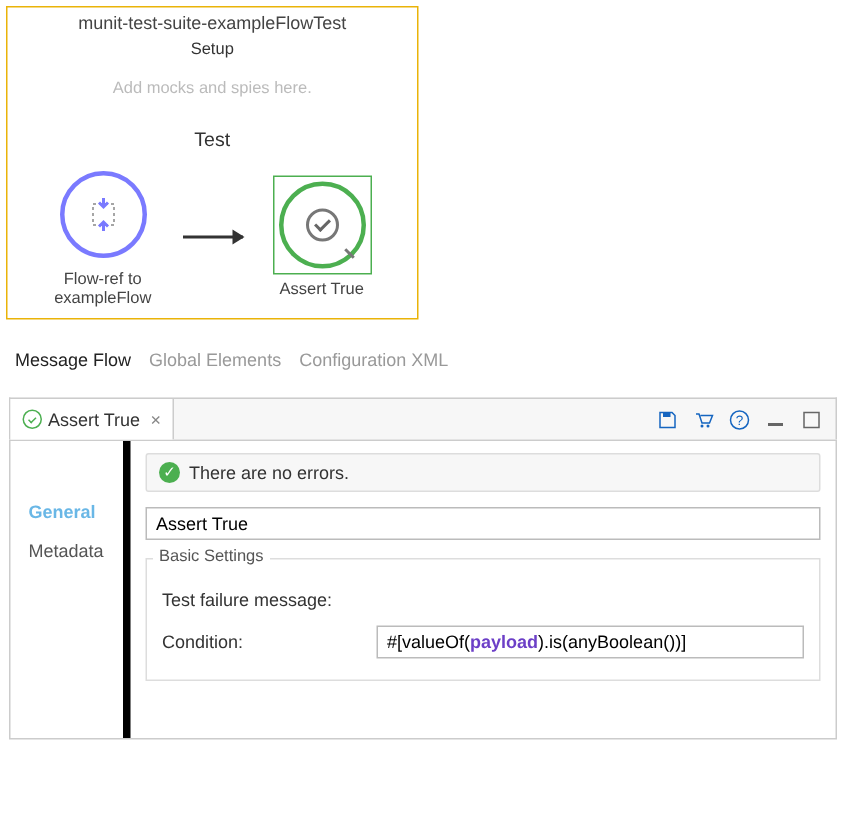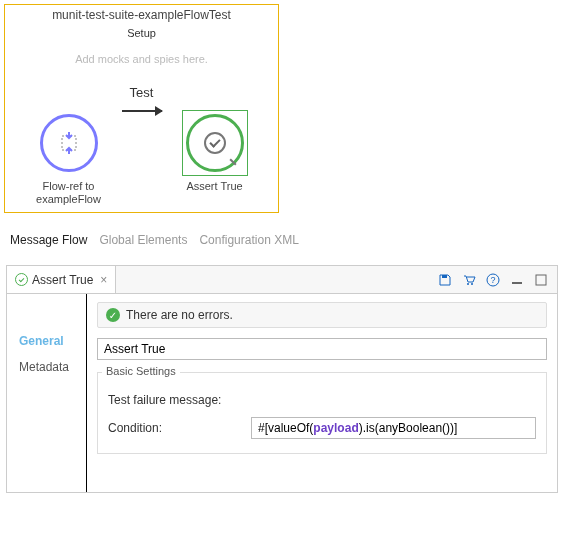--- a/index.html
+++ b/index.html
@@ -5,42 +5,42 @@
 * { box-sizing: border-box; margin: 0; padding: 0; font-family: Arial, Helvetica, sans-serif; }
 body { background: #fff; width: 564px; height: 550px; font-size: 12px; color: #333; }
 
 .canvas { padding: 4px; }
 .test-suite { border: 1px solid #eab308; width: 275px; background: #fff; }
 .suite-header { text-align: center; padding: 3px 6px; font-size: 12px; color: #444; }
 .suite-setup-label { text-align: center; font-size: 11px; margin-top: 2px; }
 .suite-hint { text-align: center; color: #bbb; font-size: 11px; padding: 14px 0 18px; }
 .suite-test-label { text-align: center; font-size: 13px; padding: 2px 0 4px; }
 
-.flow-row { display: flex; align-items: flex-start; justify-content: center; gap: 8px; padding: 6px 10px 6px; }
+.flow-row { display: flex; align-items: center; justify-content: center; gap: 8px; padding: 6px 10px 6px; }
 .node { display: flex; flex-direction: column; align-items: center; width: 90px; }
 .node-icon { width: 58px; height: 58px; border-radius: 50%; display: flex; align-items: center; justify-content: center; position: relative; }
 .node-icon.flowref { border: 3px solid #7a7aff; }
 .node-icon.assert { border: 3px solid #4caf50; }
 .node.selected .node-box { border: 1px solid #4caf50; padding: 3px; }
 .node-box { padding: 4px; }
 .node-label { text-align: center; font-size: 11px; margin-top: 4px; line-height: 1.2; color: #444; }
 .arrow { width: 40px; height: 2px; background: #333; position: relative; }
 .arrow::after { content: ''; position: absolute; right: -1px; top: -4px; border-left: 8px solid #333; border-top: 5px solid transparent; border-bottom: 5px solid transparent; }
 
 .tabs-upper { display: flex; gap: 12px; padding: 16px 10px 6px; font-size: 12px; color: #999; }
 .tabs-upper .active { color: #222; }
 
 .panel-bar { display: flex; align-items: center; border: 1px solid #ccc; border-bottom: none; margin: 12px 6px 0; background: #f7f7f7; height: 28px; }
 .panel-tab { display: flex; align-items: center; gap: 4px; padding: 0 8px; height: 100%; border-right: 1px solid #ccc; background: #fff; font-size: 12px; }
 .panel-tab .close { color: #888; margin-left: 3px; cursor: pointer; }
 .panel-tools { margin-left: auto; display: flex; gap: 8px; padding-right: 8px; }
 .tool-icon { width: 16px; height: 16px; display: flex; align-items: center; justify-content: center; color: #1565c0; font-size: 13px; }
 
 .panel-body { display: flex; border: 1px solid #ccc; margin: 0 6px 6px; background: #fff; min-height: 200px; }
-.side-tabs { width: 80px; border-right: 1px solid #000000; padding: 34px 0 0; }
+.side-tabs { width: 80px; border-right: 5px solid #000000; padding: 34px 0 0; }
 .side-tab { padding: 6px 12px; font-size: 12px; color: #555; cursor: pointer; }
 .side-tab.active { color: #69b7e6; font-weight: 600; }
 
 .props { flex: 1; padding: 8px 10px; }
 .status-row { display: flex; align-items: center; gap: 6px; border: 1px solid #ddd; background: #f7f7f7; padding: 5px 8px; font-size: 12px; border-radius: 2px;}
 .status-icon { width: 14px; height: 14px; border-radius: 50%; background: #4caf50; color: #fff; display:flex; align-items:center; justify-content:center; font-size:10px; }
 
 .form-row { display: flex; align-items: center; margin-top: 10px; gap: 8px; }
 .form-label { width: 135px; font-size: 12px; color: #333; }
 .form-input { flex: 1; border: 1px solid #bbb; padding: 3px 6px; font-size: 12px; height: 22px; background:#fff; }

